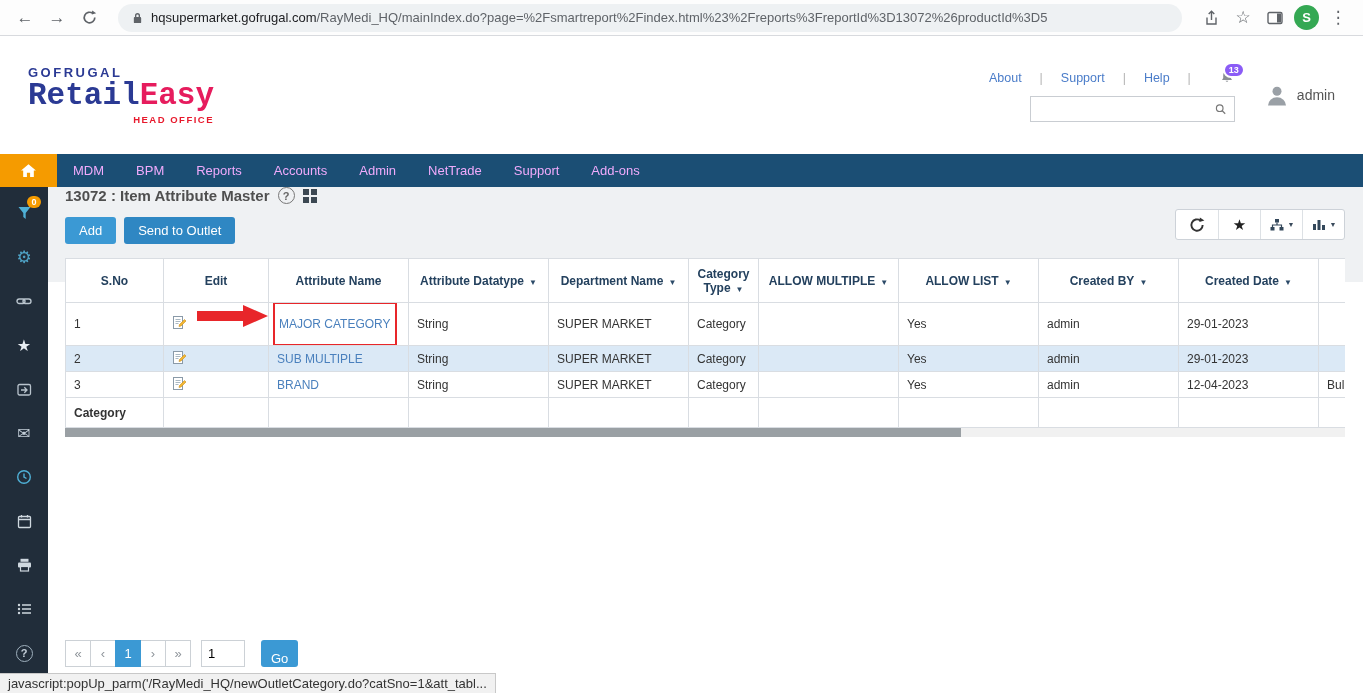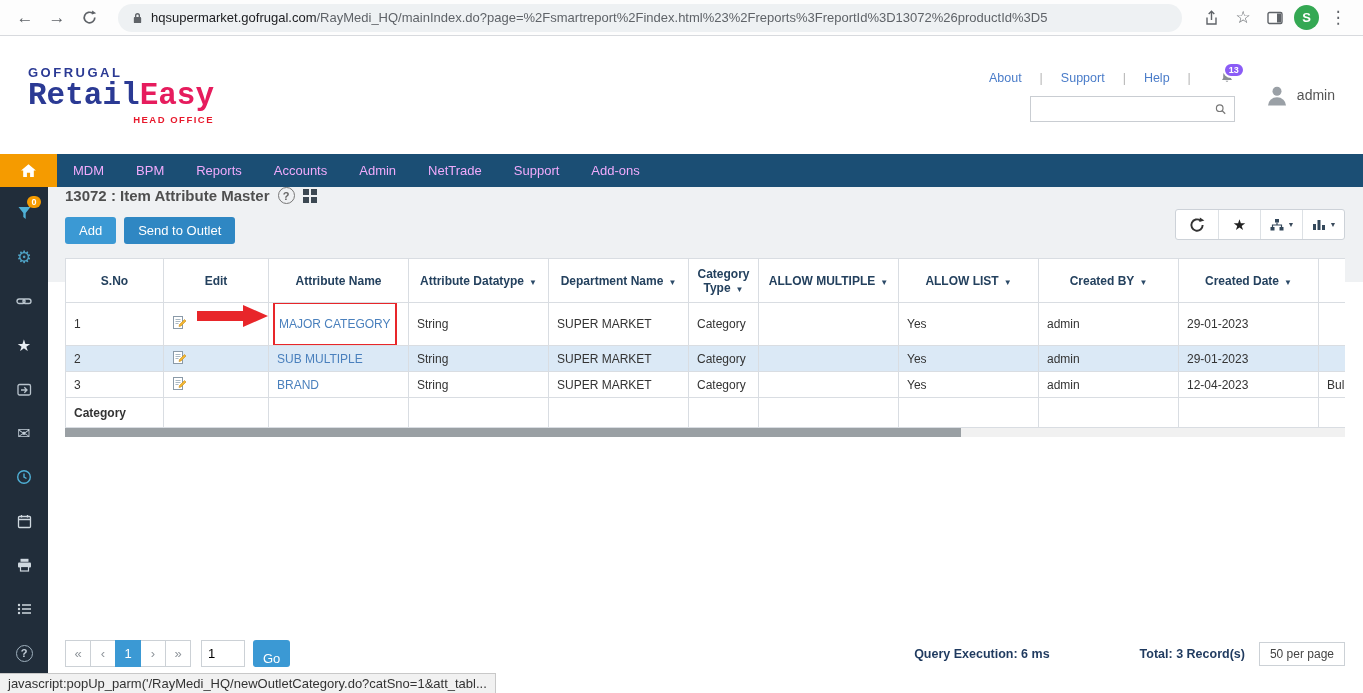--- a/index.html
+++ b/index.html
@@ -98,21 +98,21 @@
 
   
   .footer-row { position:absolute; left:17px; right:18px; bottom:26px; display:flex; align-items:center; }
   .pager { display:flex; }
   .pg-btn { min-width:26px; height:27px; border:1px solid #ccd1d6; background:#fff; margin-left:-1px;
     display:flex; align-items:center; justify-content:center; color:#8f959b; font-size:13px; cursor:pointer; padding:0 6px; }
   .pg-btn:first-child { margin-left:0; }
   .pg-active { background:#3b99d4; color:#fff; border-color:#3b99d4; z-index:1; }
   .goto-input { width:44px; height:27px; border:1px solid #ccd1d6; margin-left:10px; padding:0 6px; font-size:13px; }
   .go-btn { height:27px; padding:11px 10px; background:#3b99d4; color:#fff; border:none; border-radius:3px;
-    margin-left:8px; font-size:13px; cursor:pointer; }
+    margin-left:16px; font-size:13px; cursor:pointer; }
   .stats { margin-left:auto; display:flex; align-items:center; }
   .stat-bold { font-size:12.5px; font-weight:bold; color:#1f3a5f; }
   .stat-gap { margin-left:90px; }
   .per-page { margin-left:14px; border:1px solid #ccd1d6; background:#fff; padding:4px 10px;
     font-size:12px; color:#444; cursor:pointer; }
 
   
   .status-bubble { position:absolute; left:0; bottom:0; background:#f1f1f1;
     border:1px solid #c8c8c8; border-left:none; border-bottom:none; padding:2px 8px;
     font-size:13px; color:#333; z-index:20; white-space:nowrap; }
@@ -431,22 +431,17 @@
     <div class="footer-row">
       <div class="pager">
         <div class="pg-btn">«</div>
         <div class="pg-btn">‹</div>
         <div class="pg-btn pg-active">1</div>
         <div class="pg-btn">›</div>
         <div class="pg-btn">»</div>
       </div>
       <input class="goto-input" value="1" style="">
       <button class="go-btn">Go</button>
-      <div class="stats">
-        <span class="stat-bold">Query Execution: 6 ms</span>
-        <span class="stat-bold stat-gap">Total: 3 Record(s)</span>
-        <div class="per-page">50 per page</div>
-      </div>
     </div>
   </div>
 </div>
 
 <div class="status-bubble">javascript:popUp_parm('/RayMedi_HQ/newOutletCategory.do?catSno=1&amp;att_tabl...</div>
 
 </body></html>

